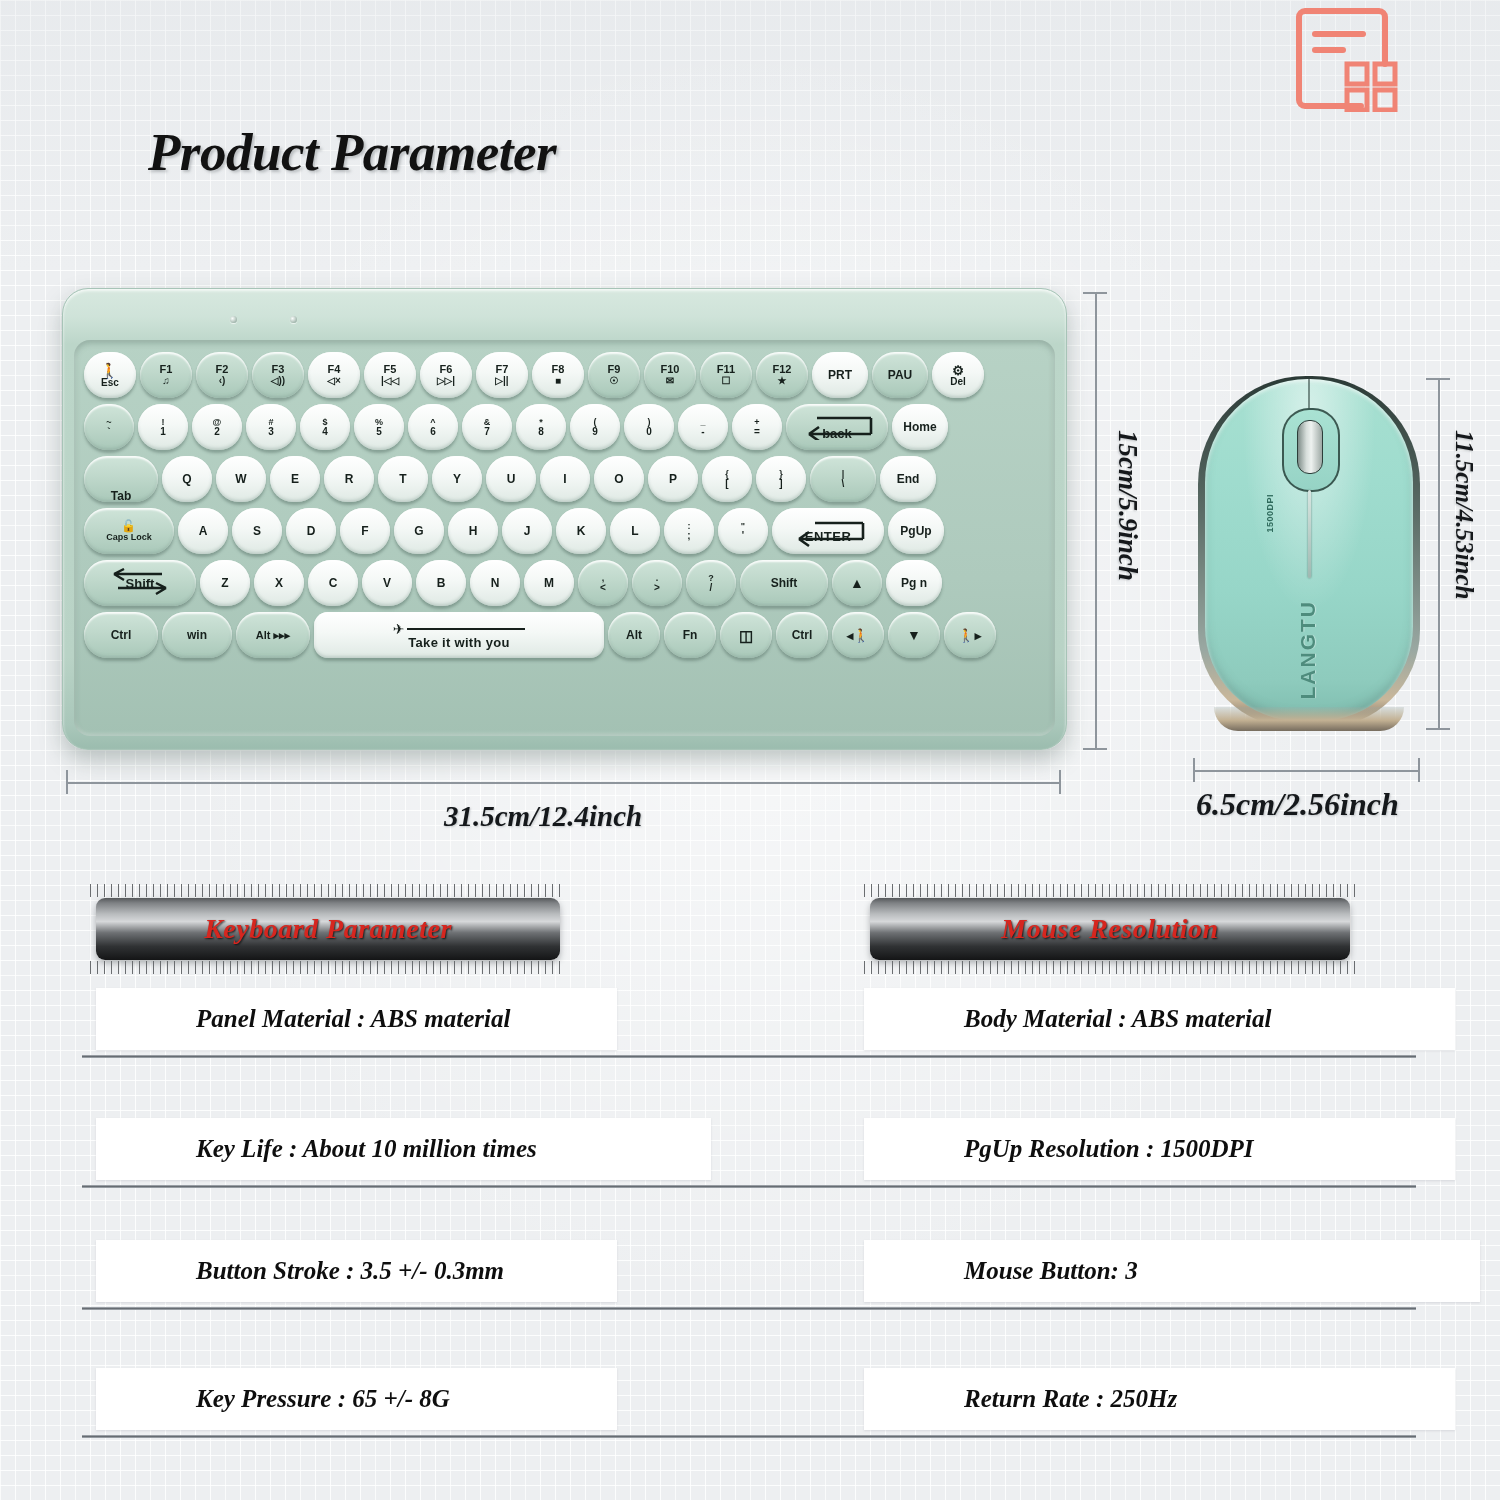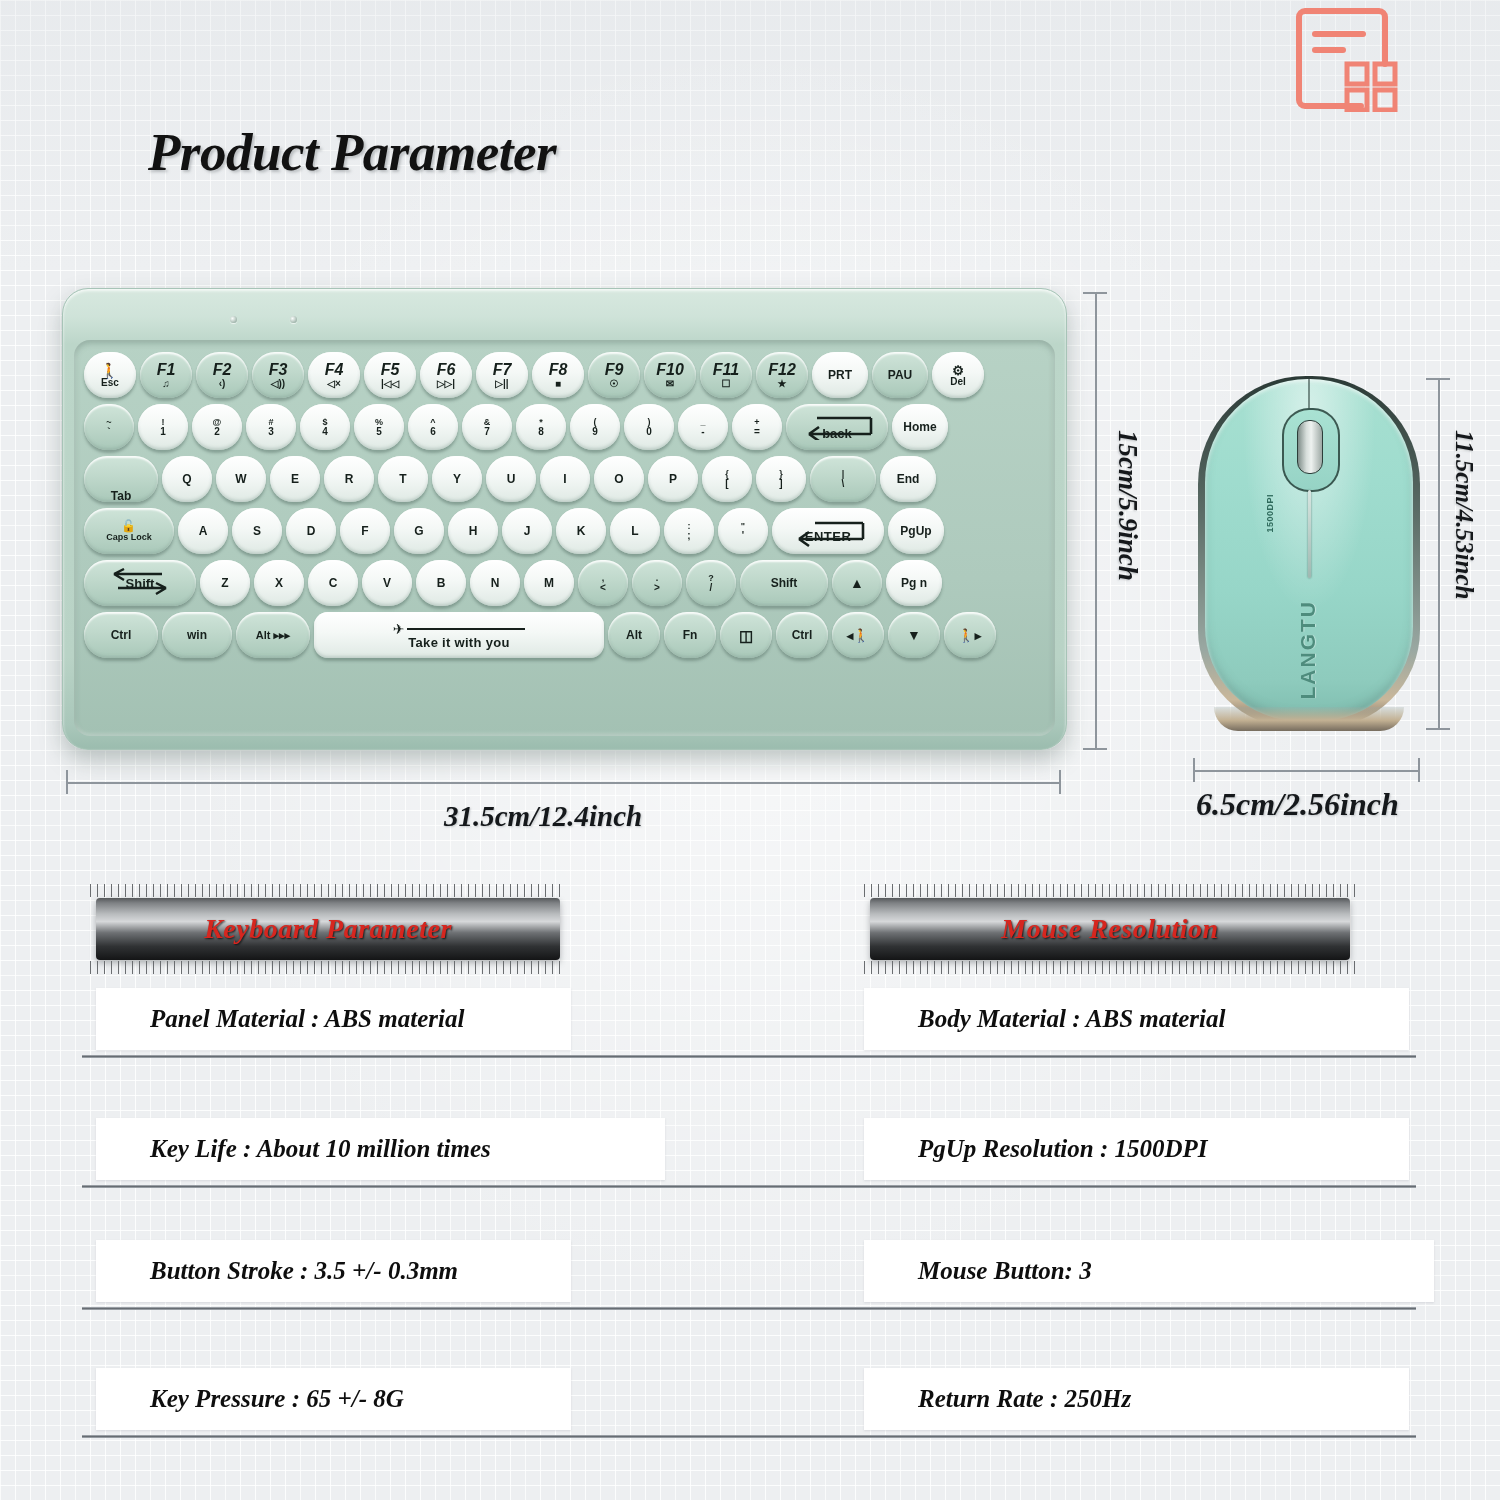--- a/index.html
+++ b/index.html
@@ -63,21 +63,21 @@
     font-family:"Liberation Sans", sans-serif;
     color:#16201c;line-height:1;
     box-shadow:0 3px 3px rgba(80,105,95,0.45), inset 0 2px 2px rgba(255,255,255,0.9), inset 0 -2px 3px rgba(120,145,135,0.30);
     overflow:hidden;
     flex:0 0 auto;
   }
   .key.white{background:linear-gradient(to bottom,#ffffff 0%,#f4f8f6 45%,#dfe9e4 100%);}
   .key.green{background:linear-gradient(to bottom,#cfe4d9 0%,#bfd8cb 45%,#a9c8b9 100%);}
   .key .kt{font-weight:bold;}
   .key .kt.sm{font-size:9px;}
-  .key .kt.md{font-size:16px;font-style:italic;}
+  .key .kt.md{font-size:11px;}
   .key .kt.lg{font-size:12px;}
   .key .ksub{font-size:10px;font-weight:bold;margin-top:1px;}
   .key .ktop{font-size:9px;font-weight:bold;}
   .key .kbot{font-size:10px;font-weight:bold;}
   .spacebar{border-radius:14px;}
   .spacebar .sb-in{display:flex;flex-direction:column;align-items:center;}
   .sb-line{display:flex;align-items:center;gap:3px;}
   .sb-rule{width:118px;height:2px;background:#17201c;}
   .sb-txt{font-size:13px;font-weight:bold;font-family:"Liberation Sans",sans-serif;letter-spacing:0.3px;}
   .wide{border-radius:24px;}
@@ -120,36 +120,36 @@
     letter-spacing:0.5px;transform:rotate(180deg);writing-mode:vertical-rl;text-align:right;}
   #m-brand{position:absolute;left:50%;top:228px;margin-left:-13px;
     font-family:"Liberation Sans",sans-serif;font-size:21px;font-weight:bold;
     color:#4e8c7d;letter-spacing:2px;
     writing-mode:vertical-rl;transform:rotate(180deg);
     text-shadow:0 1px 1px rgba(255,255,255,0.45);}
   #m-base2{position:absolute;left:18px;bottom:1px;width:190px;height:24px;border-radius:0 0 90px 90px;
     background:linear-gradient(to bottom,rgba(150,170,165,0.25) 0%,#c3b193 55%,#766c5e 100%);}
 
   
-  .banner{position:absolute;height:62px;border-radius:4px;
+  .banner{position:absolute;height:62px;border-radius:9px;
     background:linear-gradient(to bottom,#55585a 0%,#7e8184 8%,#b9bcbe 26%,#d6d8da 38%,#6e7174 56%,#303234 78%,#141516 100%);
     box-shadow:0 3px 6px rgba(90,95,100,0.45);
     display:flex;align-items:center;justify-content:center;}
   .banner-txt{font-style:italic;font-weight:bold;font-size:28px;
     font-family:"Liberation Serif",serif;color:#d6261f;
     text-shadow:1px 1px 2px rgba(0,0,0,0.75);letter-spacing:0.5px;}
   .ticks{position:absolute;left:-6px;right:-6px;height:13px;
     background-image:repeating-linear-gradient(to right, #6a6d70 0px, #6a6d70 1px, transparent 1px, transparent 7px);}
   .ticks.top{top:-14px;}
   .ticks.bot{bottom:-14px;}
 
   
   .specrow{position:absolute;height:62px;background:#ffffff;
     display:flex;align-items:center;
-    box-shadow:0 1px 2px rgba(170,175,180,0.35);}
+    box-shadow:0 1px 2px rgba(170,175,180,0.35);padding-left:46px;}
   .spectxt{font-style:italic;font-weight:bold;font-size:25px;
     font-family:"Liberation Serif",serif;color:#0e0e0e;padding-left:54px;white-space:nowrap;}
   .specrule{position:absolute;height:3px;
     background:linear-gradient(to bottom,#b9bec4,#5f656b 45%,#aeb4ba);}
 </style>
 </head>
 <body>
 
 <div id="page"></div>
 <div class="vig"></div>

